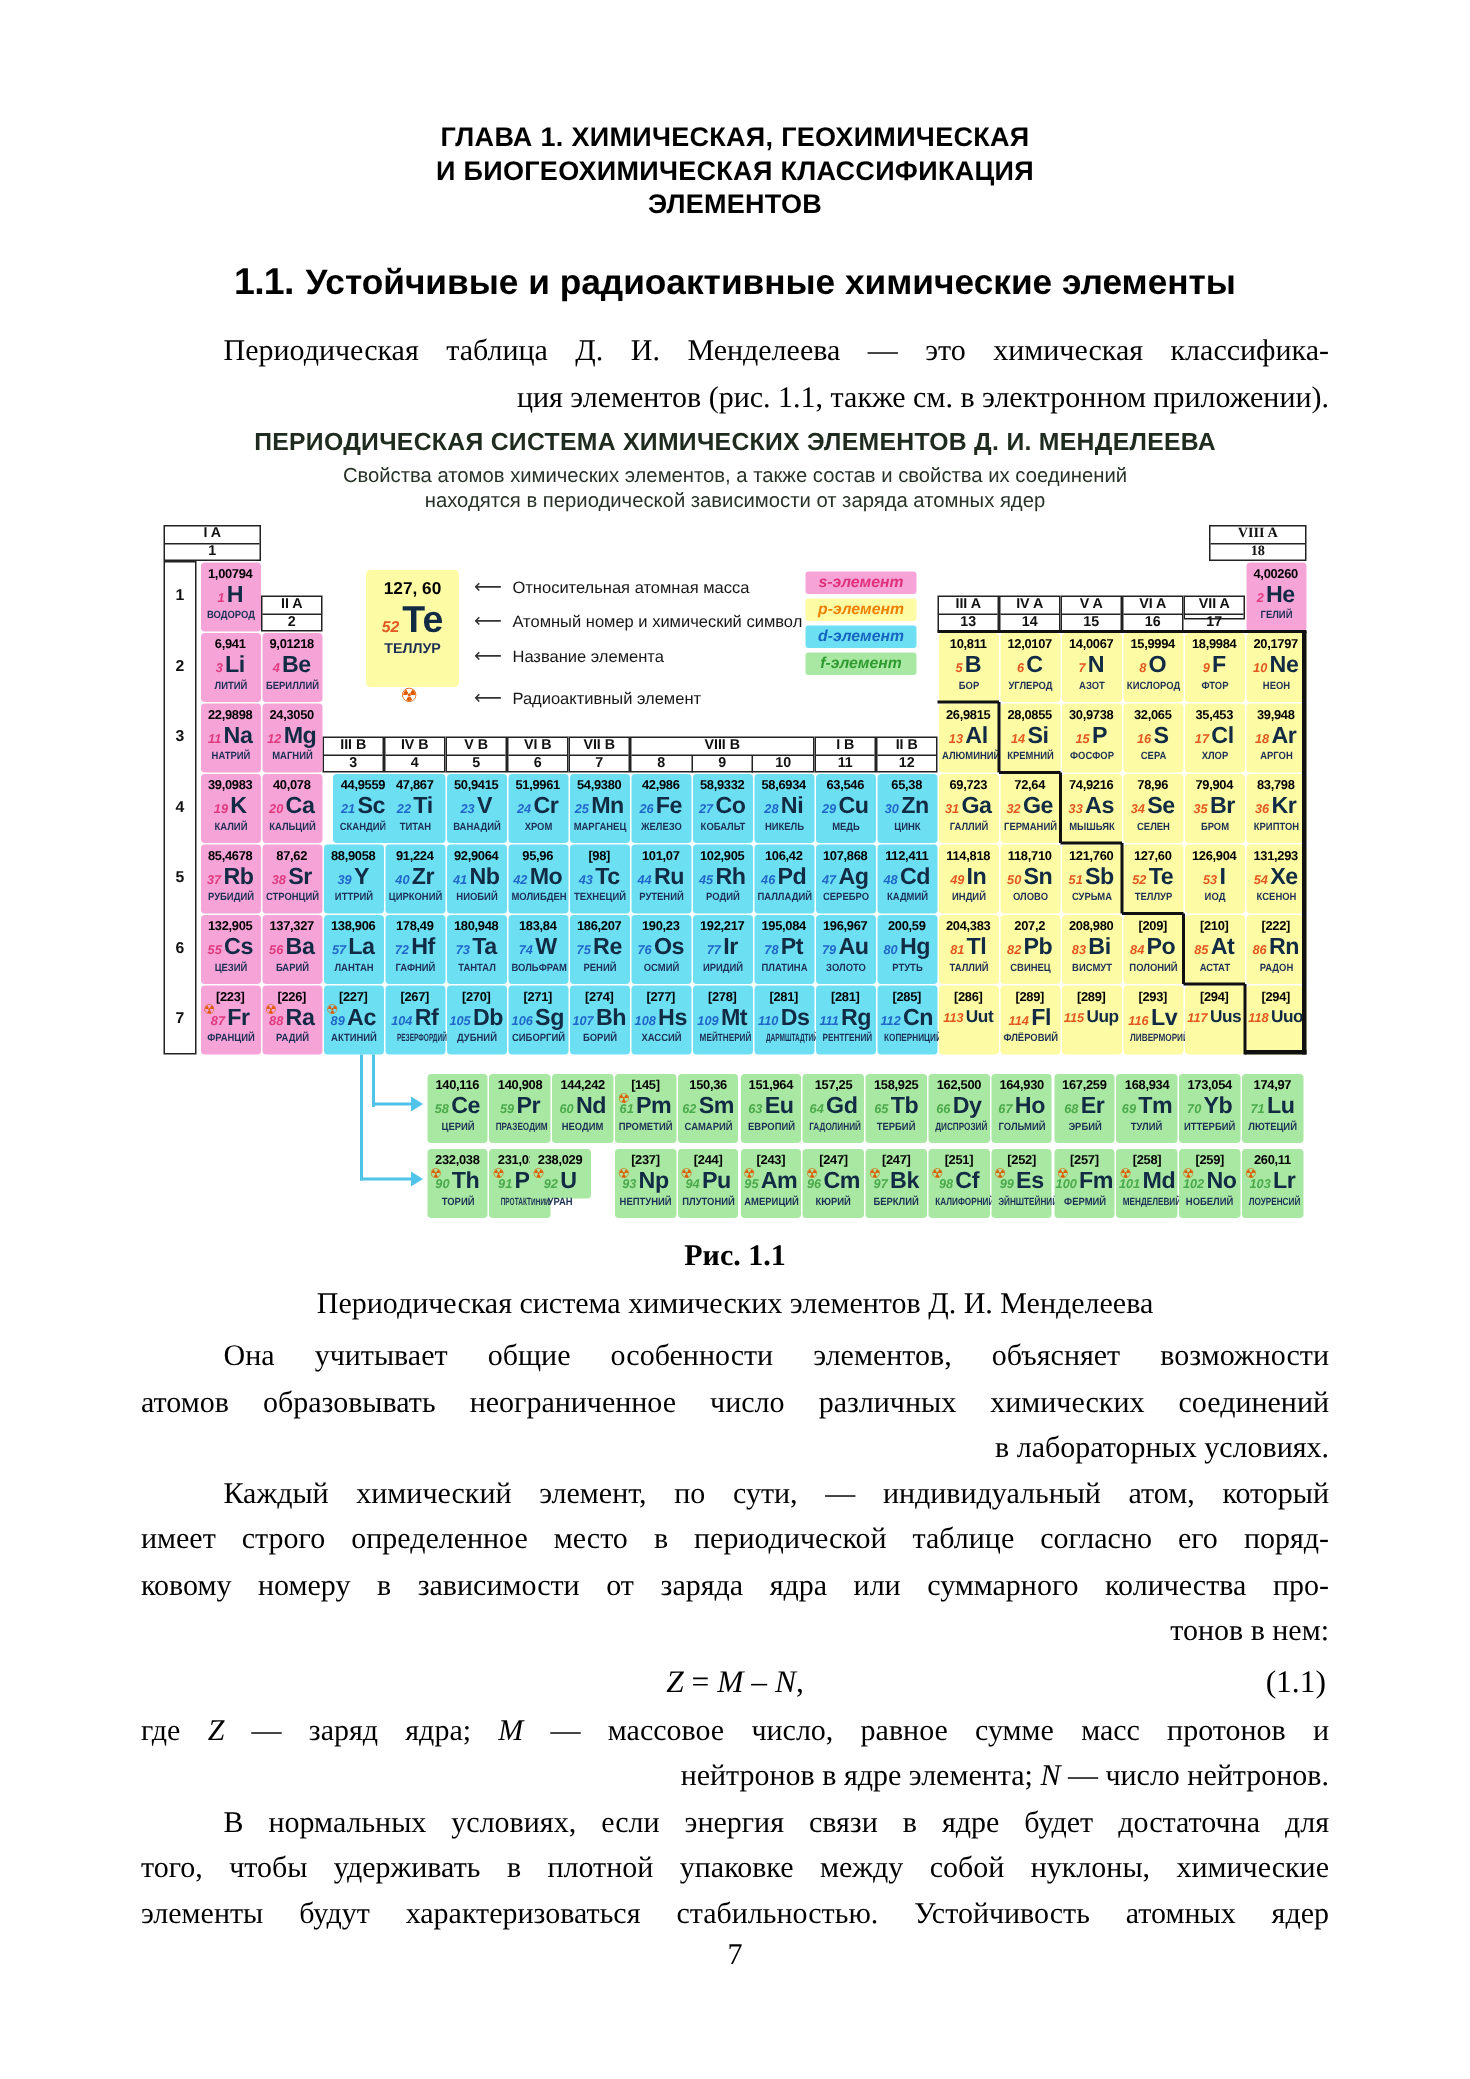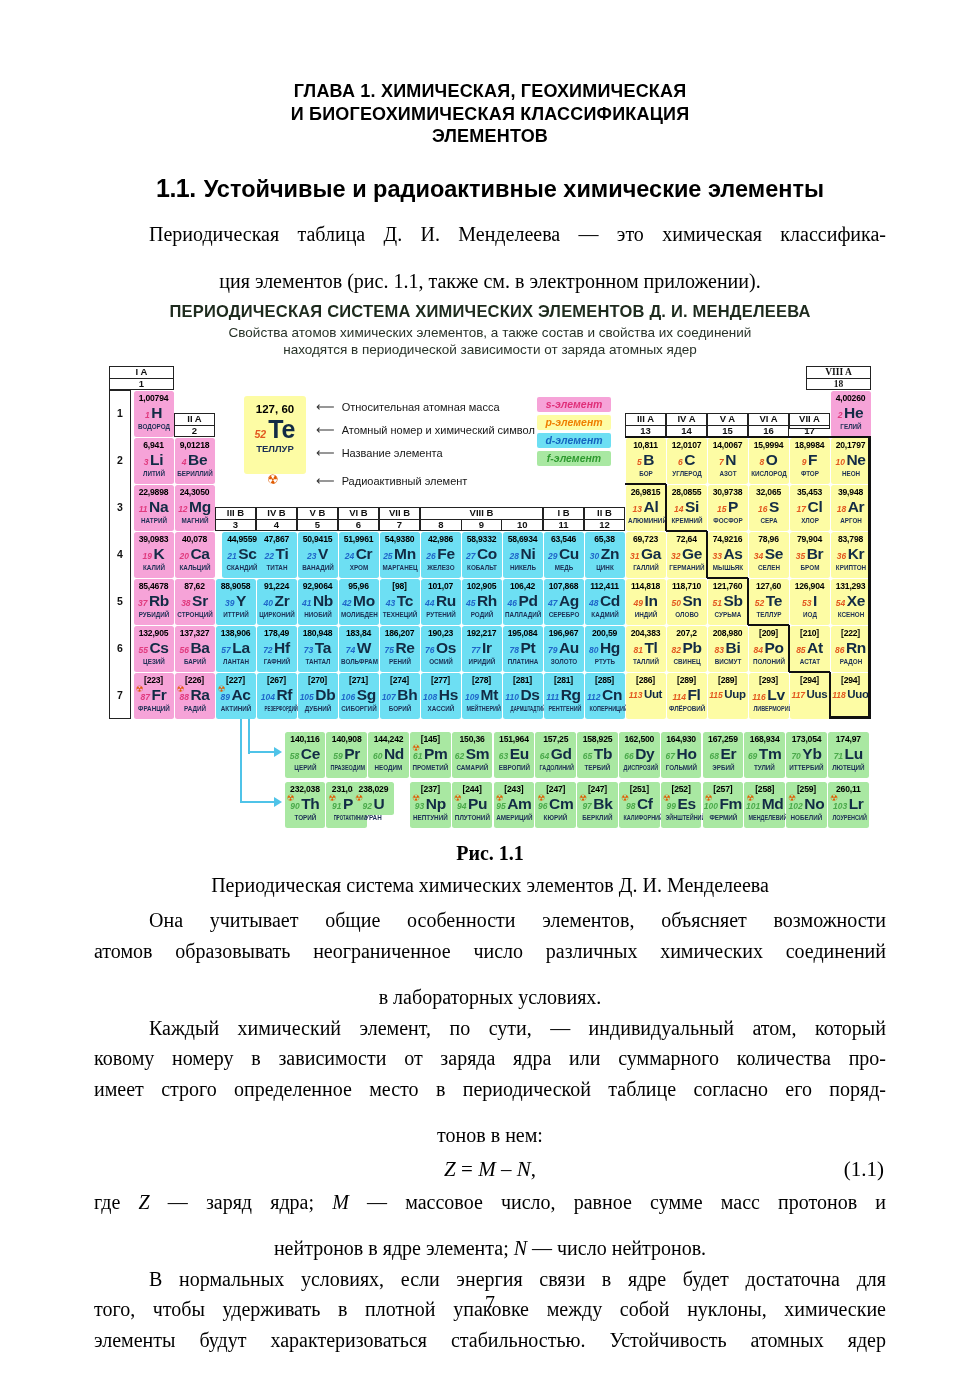--- a/index.html
+++ b/index.html
@@ -6,21 +6,21 @@
   .page{width:980px;height:1386px;background:#fff;position:relative;margin:0 auto;
         font-family:"Liberation Serif",serif;color:#000;overflow:hidden;}
   .content{width:792px;margin:0 auto;padding-top:80px;}
   .chapter{font-family:"Liberation Sans",sans-serif;font-weight:bold;font-size:18px;
            line-height:1.26;text-align:center;letter-spacing:.2px;}
   .section-head{margin-top:26px;text-align:center;font-family:"Liberation Sans",sans-serif;
                 font-weight:bold;font-size:23.5px;}
   .section-head .sec-num{font-size:25px;margin-right:8px;letter-spacing:-.5px;}
   .para{font-size:20px;line-height:30.5px;}
   .para .jl{text-align:justify;text-align-last:justify;}
-  .para .ll{text-align:center;margin-top:16px;}
+  .para .ll{text-align:right;}
   .para.indent .l0{text-indent:55px;}
   #intro{margin-top:16px;}
   
   .figure{margin-top:6px;}
   .fig-title{font-family:"Liberation Sans",sans-serif;font-weight:bold;font-size:16.5px;
              text-align:center;color:#1e2b1e;letter-spacing:.2px;}
   .fig-sub{font-family:"Liberation Sans",sans-serif;font-size:13.5px;line-height:17px;
            text-align:center;color:#273227;margin-top:3px;}
   #ptable{position:relative;width:762px;height:462px;margin:8px auto 0;
           font-family:"Liberation Sans",sans-serif;}
@@ -1204,22 +1204,22 @@
     <div class="figcap">Периодическая система химических элементов Д. И. Менделеева</div>
 
     <div id="paras">
         <div class="para indent">
           <div class="jl l0">Она учитывает общие особенности элементов, объясняет возможности</div>
           <div class="jl">атомов образовывать неограниченное число различных химических соединений</div>
           <div class="ll">в лабораторных условиях.</div>
         </div>
         <div class="para indent">
           <div class="jl l0">Каждый химический элемент, по сути, — индивидуальный атом, который</div>
+          <div class="jl">имеет строго определенное место в периодической таблице согласно его поряд-</div>
           <div class="jl">ковому номеру в зависимости от заряда ядра или суммарного количества про-</div>
-          <div class="jl">имеет строго определенное место в периодической таблице согласно его поряд-</div>
           <div class="ll">тонов в нем:</div>
         </div>
       </div>
 
     <div class="formula">
       <span id="formula-expr"><i>Z</i> = <i>M</i> – <i>N</i>,</span>
       <span class="lbl">(1.1)</span>
     </div>
 
     <div id="paras2">

